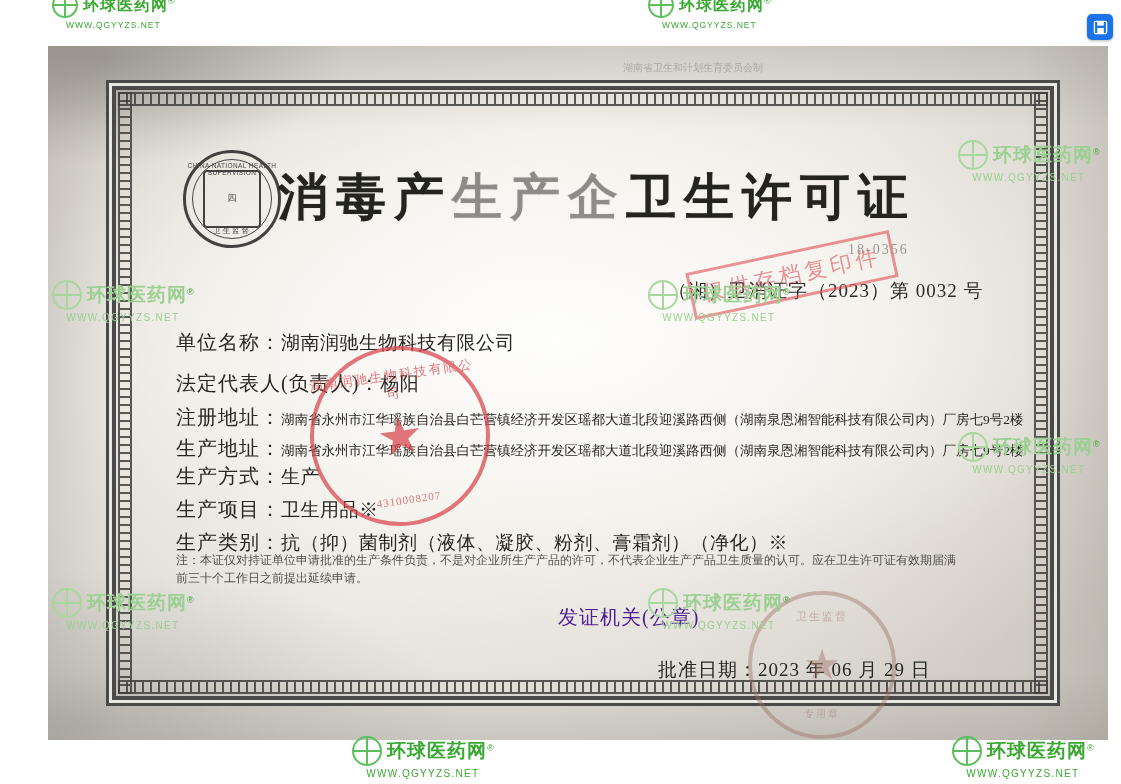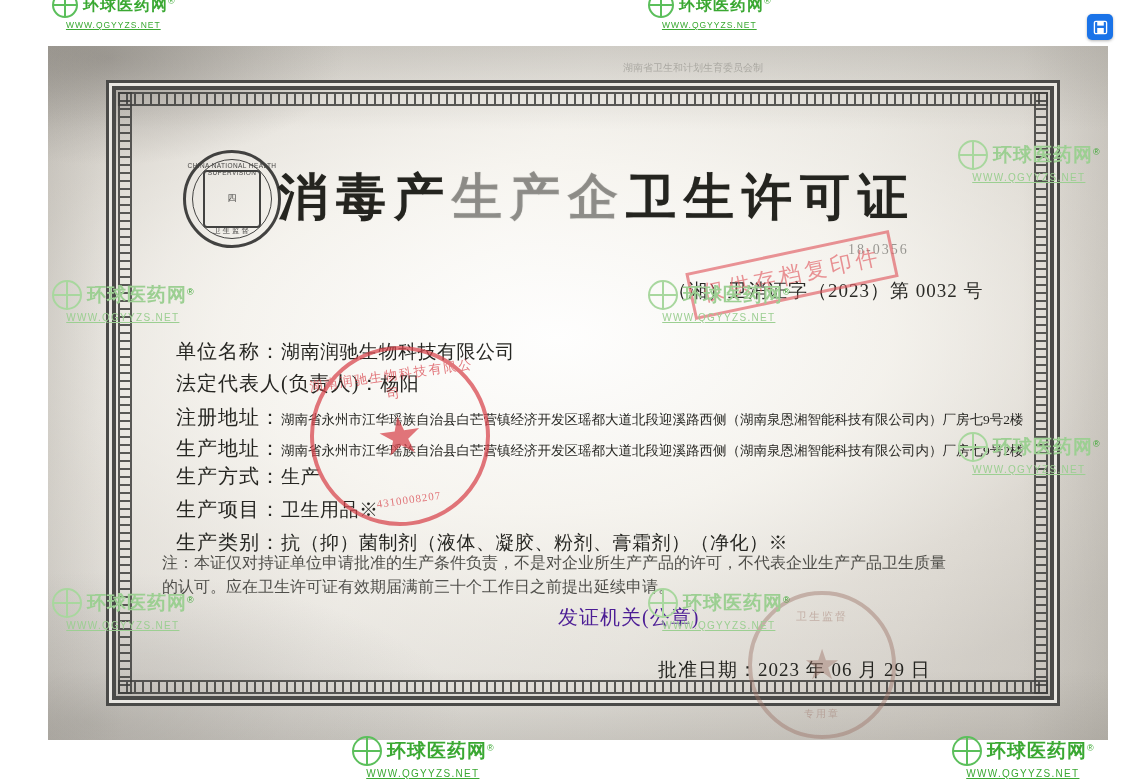--- a/index.html
+++ b/index.html
@@ -70,21 +70,20 @@
     font-size: 9px;
     color: #3aa832;
     vertical-align: super;
   }
   .wm .wm-sub {
     font-size: 10px;
     color: #3aa832;
     letter-spacing: 1.3px;
     margin-top: 2px;
     white-space: nowrap;
-    text-decoration: underline;
   }
   .wm.small .wm-title { font-size: 16px; }
   .wm.small .globe { width: 22px; height: 22px; }
   .wm.small .wm-sub { font-size: 8.5px; letter-spacing: 1px; }
   .wm.pale .wm-title, .wm.pale .wm-sub { color: #9ccf92; }
   .wm.pale .globe { border-color: #a8d79e; }
   .wm.pale .globe::before, .wm.pale .globe::after { border-color: #a8d79e; }
 
   
   #save-btn {
@@ -274,25 +273,25 @@
   }
   .field .val {
     font-size: 19px;
     letter-spacing: .5px;
   }
   .field.tiny .val { font-size: 13.5px; letter-spacing: 0; }
 
   
   #footnote {
     position: absolute;
-    left: 114px;
+    left: 128px;
     top: 495px;
     width: 790px;
     font-family: Liberation Serif, serif;
-    font-size: 16px;
+    font-size: 12px;
     line-height: 1.5;
     color: rgba(40,40,36,.80);
   }
 
   
   #issuer {
     position: absolute;
     left: 510px;
     top: 558px;
     font-family: "Liberation Serif", serif;
@@ -446,21 +445,21 @@
       <div class="arc-bottom">卫生监督</div>
     </div>
 
     <div id="cert-title">
       <span>消毒产</span><span class="faded">生产企</span><span>卫生许可证</span>
     </div>
 
     <div id="cert-number-small">18-0356</div>
     <div id="cert-serial">（湘）卫消证字（2023）第 0032 号</div>
 
-    <div class="field" style="left:128px; top:292px;">
+    <div class="field" style="left:128px; top:283px;">
       <span class="lbl">单位名称：</span><span class="val">湖南润驰生物科技有限公司</span>
     </div>
 
     <div class="field" style="left:128px; top:324px;">
       <span class="lbl">法定代表人(负责人)：</span><span class="val">杨阳</span>
     </div>
 
     <div class="field tiny" style="left:128px; top:358px;">
       <span class="lbl">注册地址：</span><span class="val">湖南省永州市江华瑶族自治县白芒营镇经济开发区瑶都大道北段迎溪路西侧（湖南泉恩湘智能科技有限公司内）厂房七9号2楼</span>
     </div>

